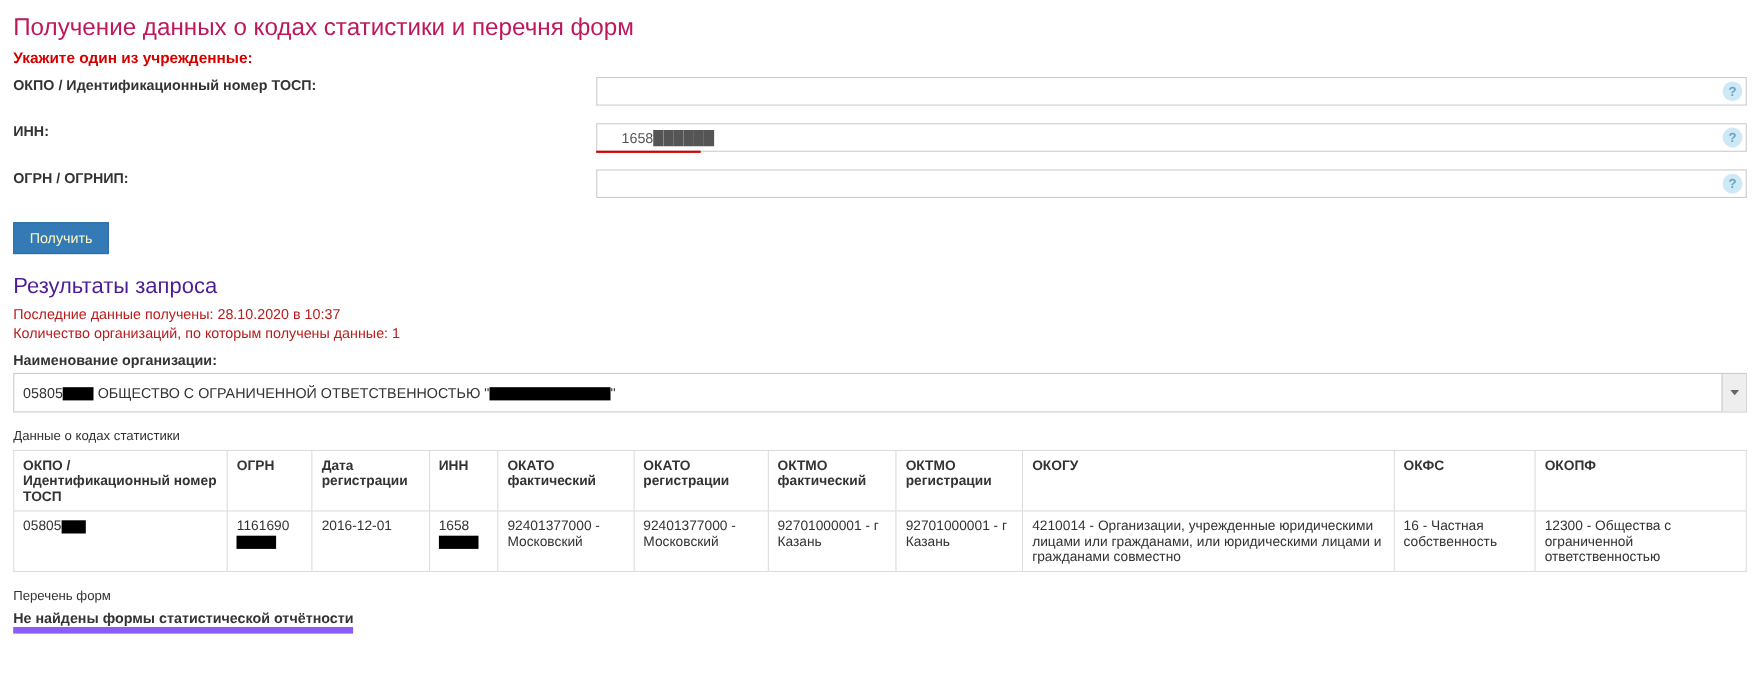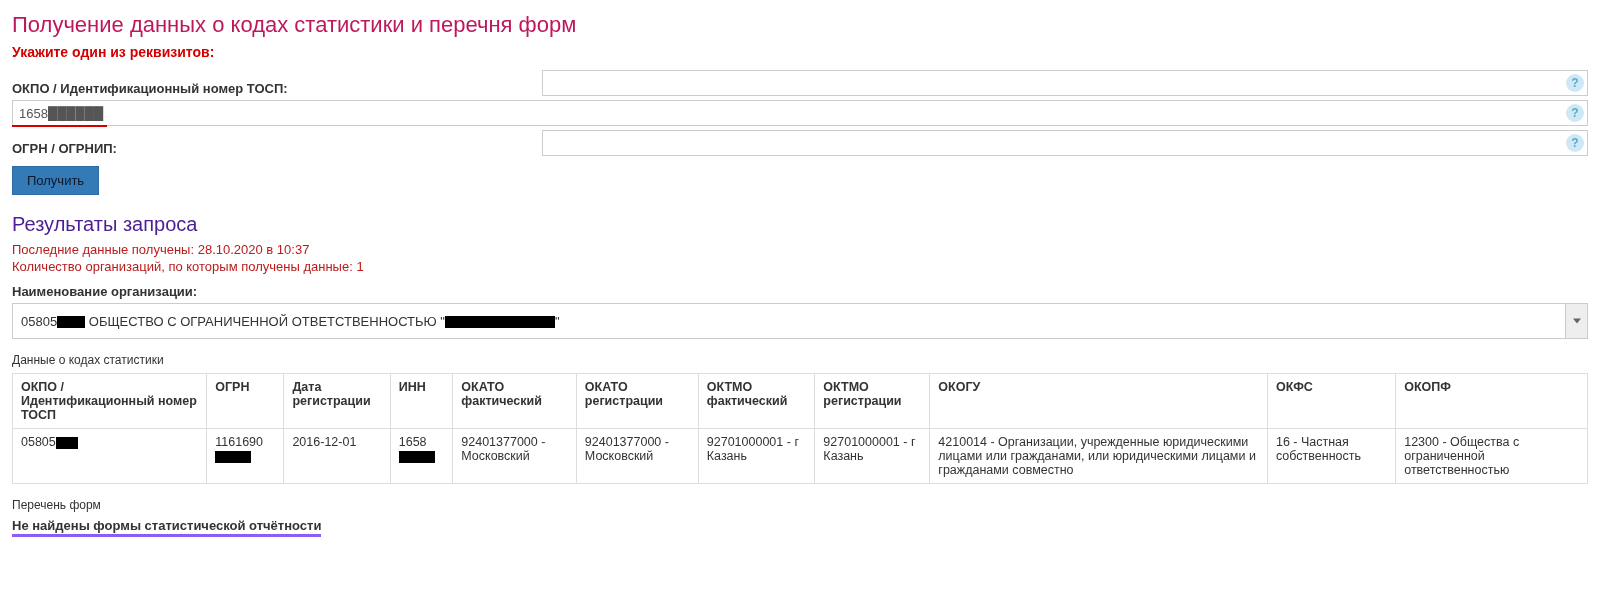--- a/index.html
+++ b/index.html
@@ -19,37 +19,37 @@
     color: #be185d;
   }
   .instruction {
     color: #d40000;
     font-weight: bold;
     font-size: 14px;
     margin-bottom: 10px;
   }
   .form-row {
     display: flex;
-    align-items: flex-end;
-    margin-bottom: 4px;
+    align-items: flex-start;
+    margin-bottom: 16px;
   }
   .form-label {
     width: 530px;
     font-weight: bold;
     font-size: 13px;
   }
   .input-wrap {
     flex: 1;
     position: relative;
   }
   .text-input {
     width: 100%;
     height: 26px;
     border: 1px solid #ccc;
-    padding: 2px 28px 2px 6px;
+    padding: 2px 28px 2px 22px;
     font-size: 13px;
     color: #555;
   }
   .help-icon {
     position: absolute;
     right: 4px;
     top: 50%;
     transform: translateY(-50%);
     width: 18px;
     height: 18px;
@@ -74,21 +74,21 @@
   .redact {
     display:inline-block;
     background:#000;
     color:#000;
     height: 12px;
     vertical-align: middle;
   }
   .btn-primary {
     background: #337ab7;
     border: 1px solid #2e6da4;
-    color: #0f172a;
+    color: #fef9c3;
     padding: 6px 14px;
     font-size: 13px;
     cursor: pointer;
     margin-top: 6px;
   }
   h2.section-title {
     font-size: 20px;
     font-weight: normal;
     margin: 18px 0 6px 0;
     color: #4c1d95;
@@ -149,41 +149,42 @@
     vertical-align: top;
   }
   table.stats th {
     font-weight: bold;
     background: #fff;
   }
   .forms-not-found {
     font-weight: bold;
     font-size: 13px;
     display: inline-block;
-    border-bottom: 3px solid #8b5cf6;
+    border-bottom: 6px solid #8b5cf6;
     padding-bottom: 1px;
   }
 </style>
 </head>
 <body>
 
 
 
 <h1 class="page-title">Получение данных о кодах статистики и перечня форм</h1>
-<div class="instruction">Укажите один из реквизитов:</div>
+<div class="instruction">Укажите один из учрежденные:</div>
 
 <div class="form-row">
   <div class="form-label">ОКПО / Идентификационный номер ТОСП:</div>
   <div class="input-wrap">
     <input class="text-input" type="text" value="" style="">
     <div class="help-icon">?</div>
   </div>
 </div>
 
 <div class="form-row">
+  <div class="form-label">ИНН:</div>
   <div class="input-wrap">
     <input class="text-input" type="text" id="inn-input" value="1658██████" style="">
     <div class="inn-underline"></div>
     <div class="help-icon">?</div>
   </div>
 </div>
 
 <div class="form-row">
   <div class="form-label">ОГРН / ОГРНИП:</div>
   <div class="input-wrap">

